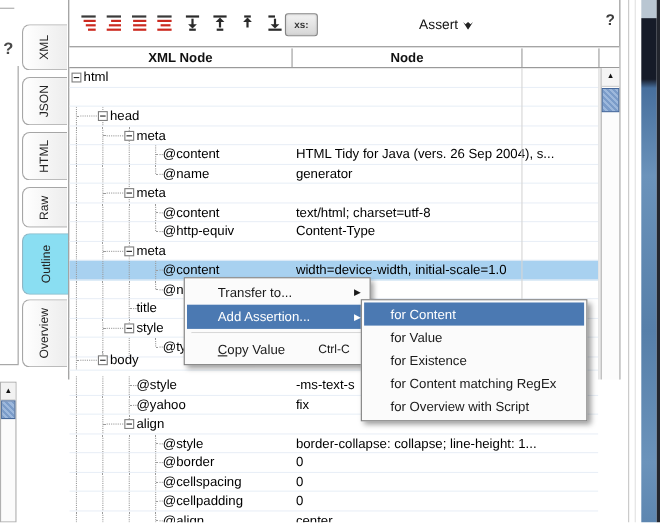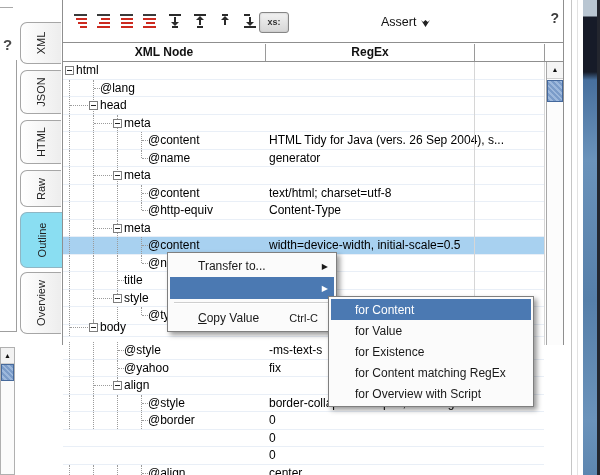--- a/index.html
+++ b/index.html
@@ -70,21 +70,21 @@
   .re-l2{left:577px;top:0;width:1px;height:475px;background:#e2e2e2;}
   .re-bar{left:583px;top:0;width:14px;height:475px;
           background:linear-gradient(#b9c6d2 0px,#b9c6d2 16px,#161b28 17px,#161b28 72px,
                      #476f9d 80px,#6b93bb 160px,#567fa9 300px,#6b93bb 420px,#5d86b0 475px);}
   .re-dark{left:597px;top:0;width:3px;height:475px;background:#23262e;}
 
   
   .menu,.submenu{position:absolute;background:#fbfbfb;border:1px solid #7f7f7f;padding:2px;
           box-shadow:3px 3px 5px rgba(0,0,0,.4);box-sizing:border-box;}
   .menu{left:167px;top:252px;width:170px;z-index:5;}
-  .submenu{left:328px;top:272px;width:206px;z-index:6;margin-top:24px;}
+  .submenu{left:328px;top:272px;width:206px;z-index:6;}
   .mi{position:relative;height:22px;display:flex;align-items:center;font-size:12px;padding-left:28px;color:#1a1a1a;}
   .smi{position:relative;height:21px;display:flex;align-items:center;font-size:12px;padding-left:24px;color:#1a1a1a;}
   .mi.hl,.smi.hl{background:var(--mh);color:#fff;}
   .mi .sc{margin-left:auto;padding-right:16px;font-size:11px;}
   .mi .arr{position:absolute;right:6px;font-size:8px;top:50%;transform:translateY(-50%);}
   .msep{height:0;border-top:1px solid #cfcfcf;border-bottom:1px solid #fff;margin:3px 3px 3px 4px;}
 </style>
 </head>
 <body>
 
@@ -174,42 +174,36 @@
     <div class="dd-btn" style="left:308px;margin-left:10px;">
       <span>Assert</span>
       <svg width="9" height="8">
           <polygon points="0,1 2.2,3 4.5,1 6.8,3 9,1 4.5,8" fill="#222"></polygon>
         </svg>
     </div>
     <div class="tb-help">?</div>
 
     <div class="thead">
       <div class="th c1">XML Node</div>
-      <div class="th c2">RegEx</div>
+      <div class="th c2">Node</div>
       <div class="th c3"></div>
       <div class="thv" style="left:202px;"></div>
       <div class="thv" style="left:411px;"></div>
       <div class="thv" style="left:481px;"></div>
     </div>
 
     <div class="rows" id="treerows">
         <div class="row" style="top: 0px;">
           <div class="rname">
             <span class="tbox" style="left: 2px;"></span>
             <span class="rlabel" style="left: 13px;">html</span>
           </div>
           <div class="rval"></div>
         </div>
         <div class="row" style="top: 17.5px;">
-          <div class="rname">
-            <span class="vg" style="left: 6px;"></span>
-            <span class="vg" style="left: 30px;"></span>
-            <span class="stub" style="left: 31px; width: 8px;"></span>
-            <span class="rlabel" style="left: 37px;">@lang</span>
-          </div>
         </div>
         <div class="row" style="top: 35px;">
           <div class="rname">
             <span class="vg" style="left: 6px;"></span>
             <span class="vg" style="left: 30px;"></span>
             <span class="stub" style="left: 7px; width: 18px;"></span>
             <span class="tbox" style="left: 26px;"></span>
             <span class="rlabel" style="left: 37px;">head</span>
           </div>
           <div class="rval"></div>
@@ -293,21 +287,21 @@
         </div>
         <div class="row sel" style="top: 175px;">
           <div class="rname">
             <span class="vg" style="left: 6px;"></span>
             <span class="vg" style="left: 30px;"></span>
             <span class="vg" style="left: 54px;"></span>
             <span class="vg" style="left: 78px;"></span>
             <span class="stub" style="left: 79px; width: 8px;"></span>
             <span class="rlabel" style="left: 85px;">@content</span>
           </div>
-          <div class="rval">width=device-width, initial-scale=0.5</div>
+          <div class="rval">width=device-width, initial-scale=1.0</div>
         </div>
         <div class="row" style="top: 192.5px;">
           <div class="rname">
             <span class="vg" style="left: 6px;"></span>
             <span class="vg" style="left: 30px;"></span>
             <span class="vg" style="left: 54px;"></span>
             <span class="vg half" style="left: 78px;"></span>
             <span class="stub" style="left: 79px; width: 8px;"></span>
             <span class="rlabel" style="left: 85px;">@name</span>
           </div>
@@ -402,23 +396,39 @@
             <span class="vg" style="left: 6px;"></span>
             <span class="vg" style="left: 30px;"></span>
             <span class="vg" style="left: 54px;"></span>
             <span class="vg" style="left: 78px;"></span>
             <span class="stub" style="left: 79px; width: 8px;"></span>
             <span class="rlabel" style="left: 85px;">@border</span>
           </div>
           <div class="rval">0</div>
         </div>
         <div class="row" style="top: 367.5px;">
+          <div class="rname">
+            <span class="vg" style="left: 6px;"></span>
+            <span class="vg" style="left: 30px;"></span>
+            <span class="vg" style="left: 54px;"></span>
+            <span class="vg" style="left: 78px;"></span>
+            <span class="stub" style="left: 79px; width: 8px;"></span>
+            <span class="rlabel" style="left: 85px;">@cellspacing</span>
+          </div>
           <div class="rval">0</div>
         </div>
         <div class="row" style="top: 385px;">
+          <div class="rname">
+            <span class="vg" style="left: 6px;"></span>
+            <span class="vg" style="left: 30px;"></span>
+            <span class="vg" style="left: 54px;"></span>
+            <span class="vg" style="left: 78px;"></span>
+            <span class="stub" style="left: 79px; width: 8px;"></span>
+            <span class="rlabel" style="left: 85px;">@cellpadding</span>
+          </div>
           <div class="rval">0</div>
         </div>
         <div class="row" style="top: 402.5px;">
           <div class="rname">
             <span class="vg" style="left: 6px;"></span>
             <span class="vg" style="left: 30px;"></span>
             <span class="vg" style="left: 54px;"></span>
             <span class="vg" style="left: 78px;"></span>
             <span class="stub" style="left: 79px; width: 8px;"></span>
             <span class="rlabel" style="left: 85px;">@align</span>
@@ -439,20 +449,21 @@
   <div class="abs re-l2"></div>
   <div class="abs re-bar"></div>
   <div class="abs re-dark"></div>
 
   <div class="menu" id="ctxmenu">
       <div class="mi">
         <span>Transfer to...</span>
         <span class="arr">▶</span>
       </div>
       <div class="mi hl">
+        <span>Add Assertion...</span>
         <span class="arr">▶</span>
       </div>
       <div class="msep"></div>
       <div class="mi">
         <span><u>C</u>opy Value</span>
         <span class="sc">Ctrl-C</span>
       </div>
     </div>
   <div class="submenu" id="submenu">
       <div class="smi hl">

